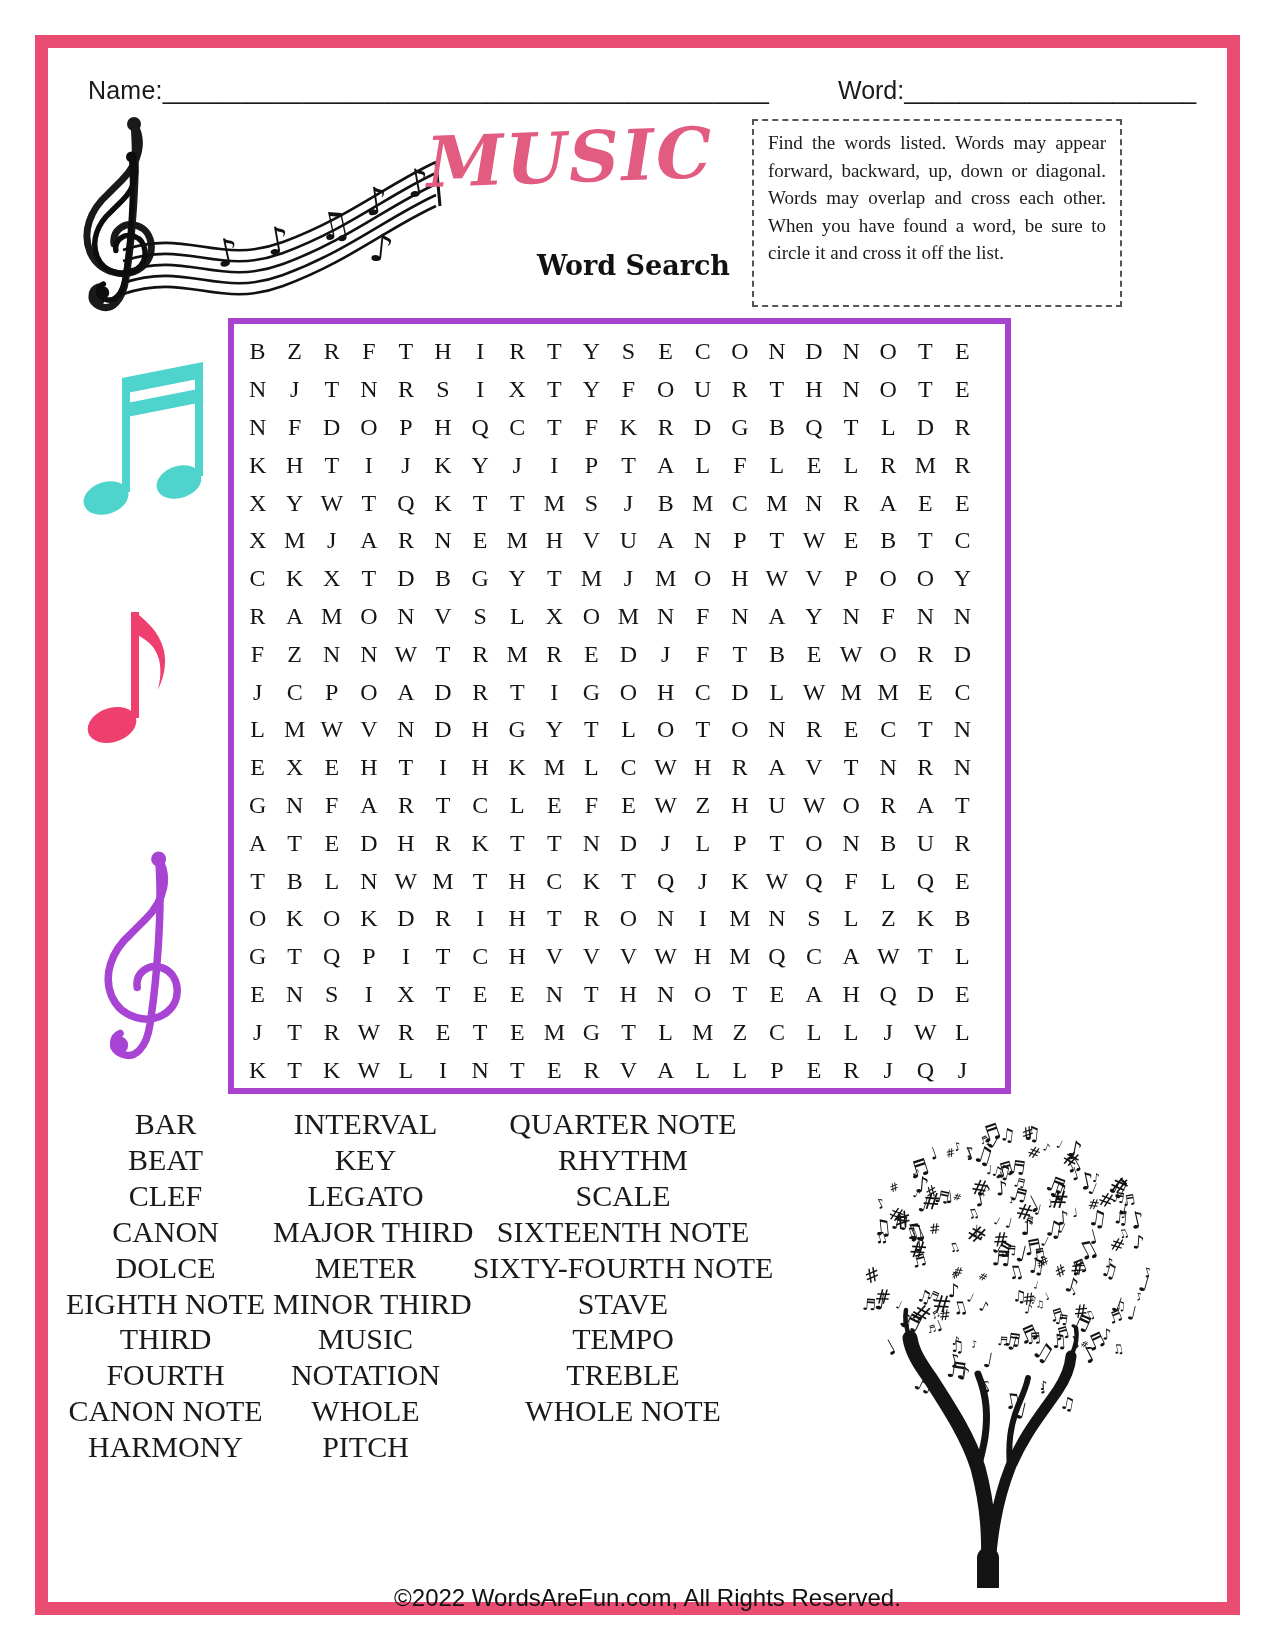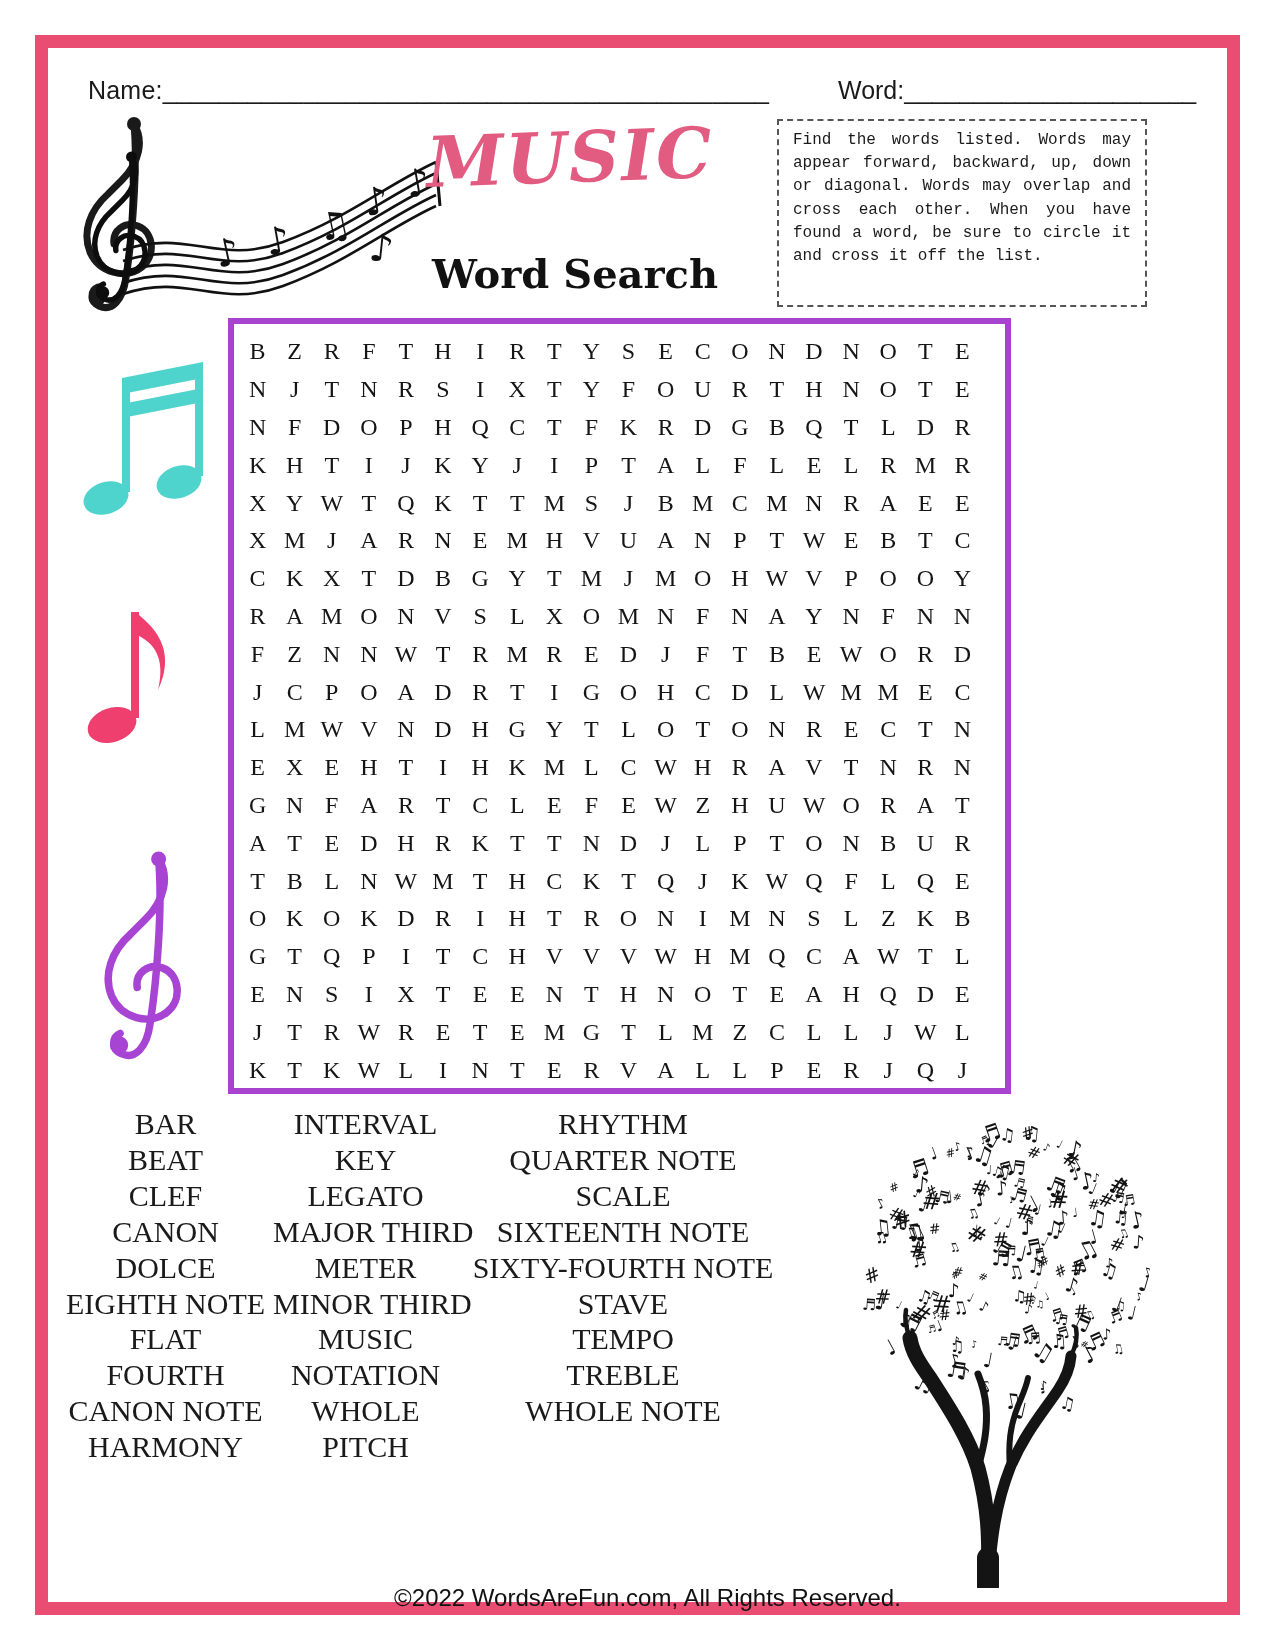--- a/index.html
+++ b/index.html
@@ -11,25 +11,25 @@
   }
   .frame{position:absolute;left:35px;top:35px;width:1205px;height:1580px;
          border:13px solid var(--frame_pink);box-sizing:border-box;}
   .name-line{position:absolute;left:88px;top:76px;font-family:"Liberation Sans",sans-serif;
              font-size:25px;letter-spacing:.2px;white-space:nowrap;}
   .date-line{position:absolute;left:838px;top:76px;font-family:"Liberation Sans",sans-serif;
              font-size:25px;white-space:nowrap;}
   .title-music{position:absolute;left:425px;top:116px;width:290px;text-align:center;
                font-family:"DejaVu Serif",serif;font-style:italic;font-weight:bold;
                font-size:70px;color:var(--title_pink);transform:rotate(-2deg);letter-spacing:2px;}
-  .title-sub{position:absolute;left:420px;top:250px;width:310px;text-align:center;
-             font-family:"DejaVu Serif",serif;font-weight:bold;font-size:40px;color:#111;}
-  .instructions{position:absolute;left:777px;top:119px;width:370px;height:188px;box-sizing:border-box;
+  .title-sub{position:absolute;left:420px;top:250px;width:310px;text-align:right;
+             font-family:"DejaVu Serif",serif;font-weight:bold;font-size:27px;color:#111;}
+  .instructions{position:absolute;left:752px;top:119px;width:370px;height:188px;box-sizing:border-box;
                 border:2px dashed #555;padding:8px 14px 6px 14px;
-                font-size:16px;line-height:1.45;text-align:justify;font-family:Liberation Mono, monospace;}
+                font-size:19px;line-height:1.45;text-align:justify;}
   .grid-box{position:absolute;left:228px;top:318px;width:783px;height:776px;box-sizing:border-box;
             border:6px solid var(--grid_purple);
             display:grid;grid-template-columns:repeat(20,1fr);grid-auto-rows:37.8px;
             padding:9px 24px 0 5px;overflow:hidden;}
   .cell{display:flex;align-items:center;justify-content:center;font-size:24px;color:#151515;}
   .word-list{position:absolute;left:58px;top:1106px;width:730px;
              display:grid;grid-template-columns:215px 185px 330px;}
   .word-col{text-align:center;}
   .word{line-height:35.9px;font-size:30px;white-space:nowrap;}
   .copyright{position:absolute;left:0;right:0;top:1543px;text-align:center;
@@ -511,40 +511,40 @@
   </svg>
 
   <div class="word-list" data-name="word-list">
     <div class="word-col" data-name="word-column-1">
         <div class="word" data-name="word-list-item">BAR</div>
         <div class="word" data-name="word-list-item">BEAT</div>
         <div class="word" data-name="word-list-item">CLEF</div>
         <div class="word" data-name="word-list-item">CANON</div>
         <div class="word" data-name="word-list-item">DOLCE</div>
         <div class="word" data-name="word-list-item">EIGHTH NOTE</div>
-        <div class="word" data-name="word-list-item">FLAT</div>
+        <div class="word" data-name="word-list-item">THIRD</div>
         <div class="word" data-name="word-list-item">FOURTH</div>
         <div class="word" data-name="word-list-item">CANON NOTE</div>
         <div class="word" data-name="word-list-item">HARMONY</div>
       </div>
     <div class="word-col" data-name="word-column-2">
         <div class="word" data-name="word-list-item">INTERVAL</div>
         <div class="word" data-name="word-list-item">KEY</div>
         <div class="word" data-name="word-list-item">LEGATO</div>
         <div class="word" data-name="word-list-item">MAJOR THIRD</div>
         <div class="word" data-name="word-list-item">METER</div>
         <div class="word" data-name="word-list-item">MINOR THIRD</div>
         <div class="word" data-name="word-list-item">MUSIC</div>
         <div class="word" data-name="word-list-item">NOTATION</div>
         <div class="word" data-name="word-list-item">WHOLE</div>
         <div class="word" data-name="word-list-item">PITCH</div>
       </div>
     <div class="word-col" data-name="word-column-3">
+        <div class="word" data-name="word-list-item">QUARTER NOTE</div>
         <div class="word" data-name="word-list-item">RHYTHM</div>
-        <div class="word" data-name="word-list-item">QUARTER NOTE</div>
         <div class="word" data-name="word-list-item">SCALE</div>
         <div class="word" data-name="word-list-item">SIXTEENTH NOTE</div>
         <div class="word" data-name="word-list-item">SIXTY-FOURTH NOTE</div>
         <div class="word" data-name="word-list-item">STAVE</div>
         <div class="word" data-name="word-list-item">TEMPO</div>
         <div class="word" data-name="word-list-item">TREBLE</div>
         <div class="word" data-name="word-list-item">WHOLE NOTE</div>
       </div>
   </div>
 

